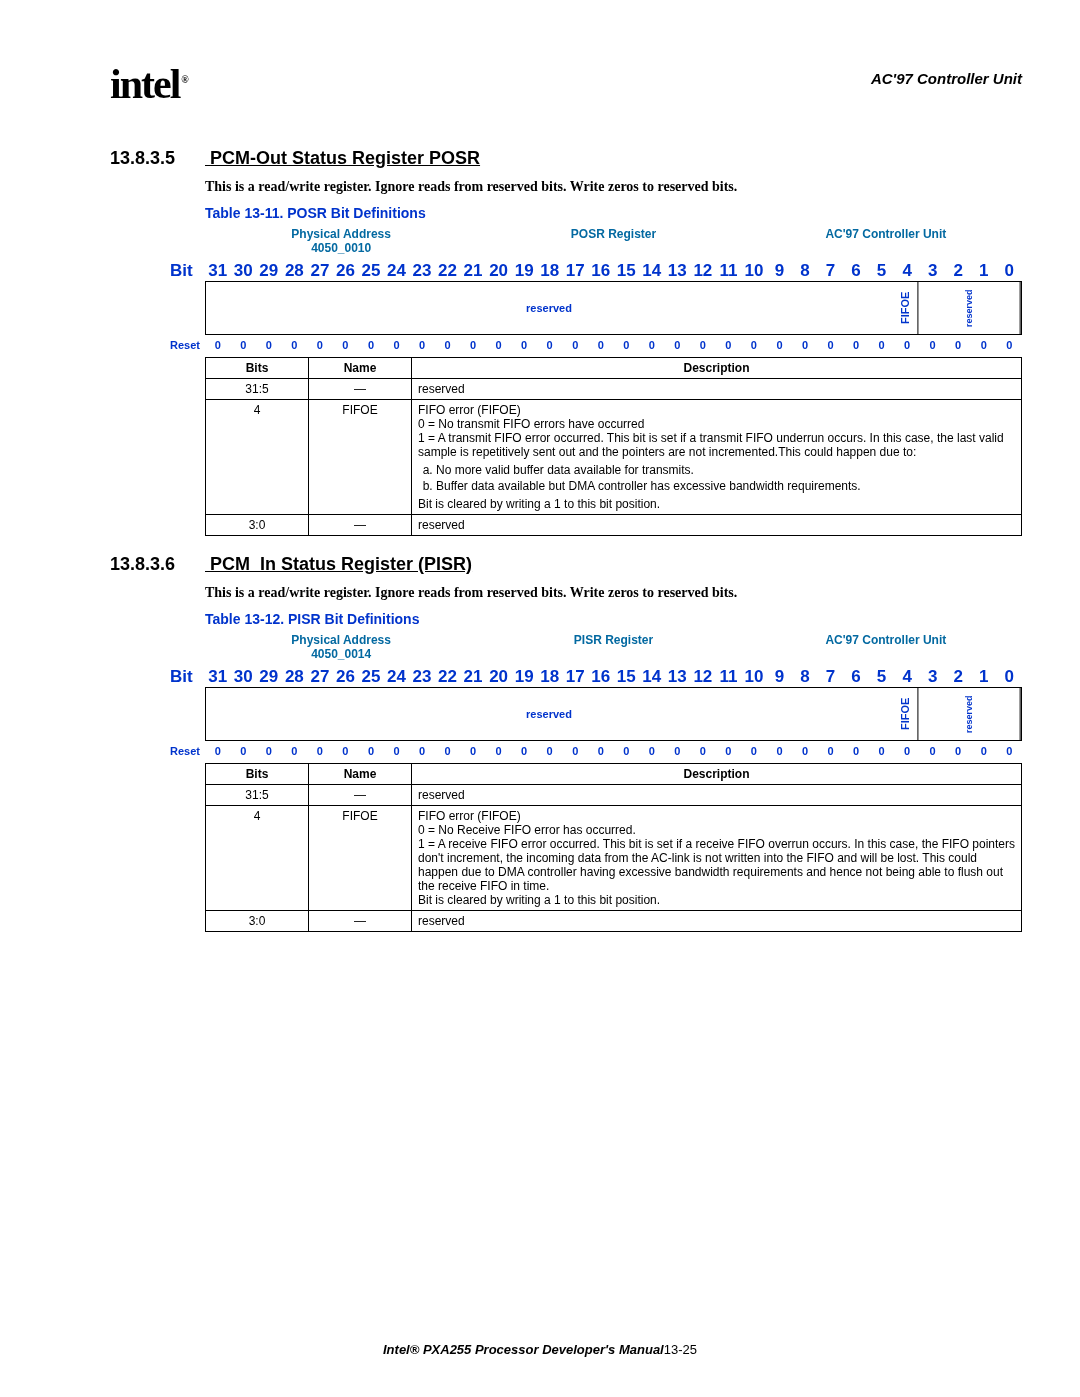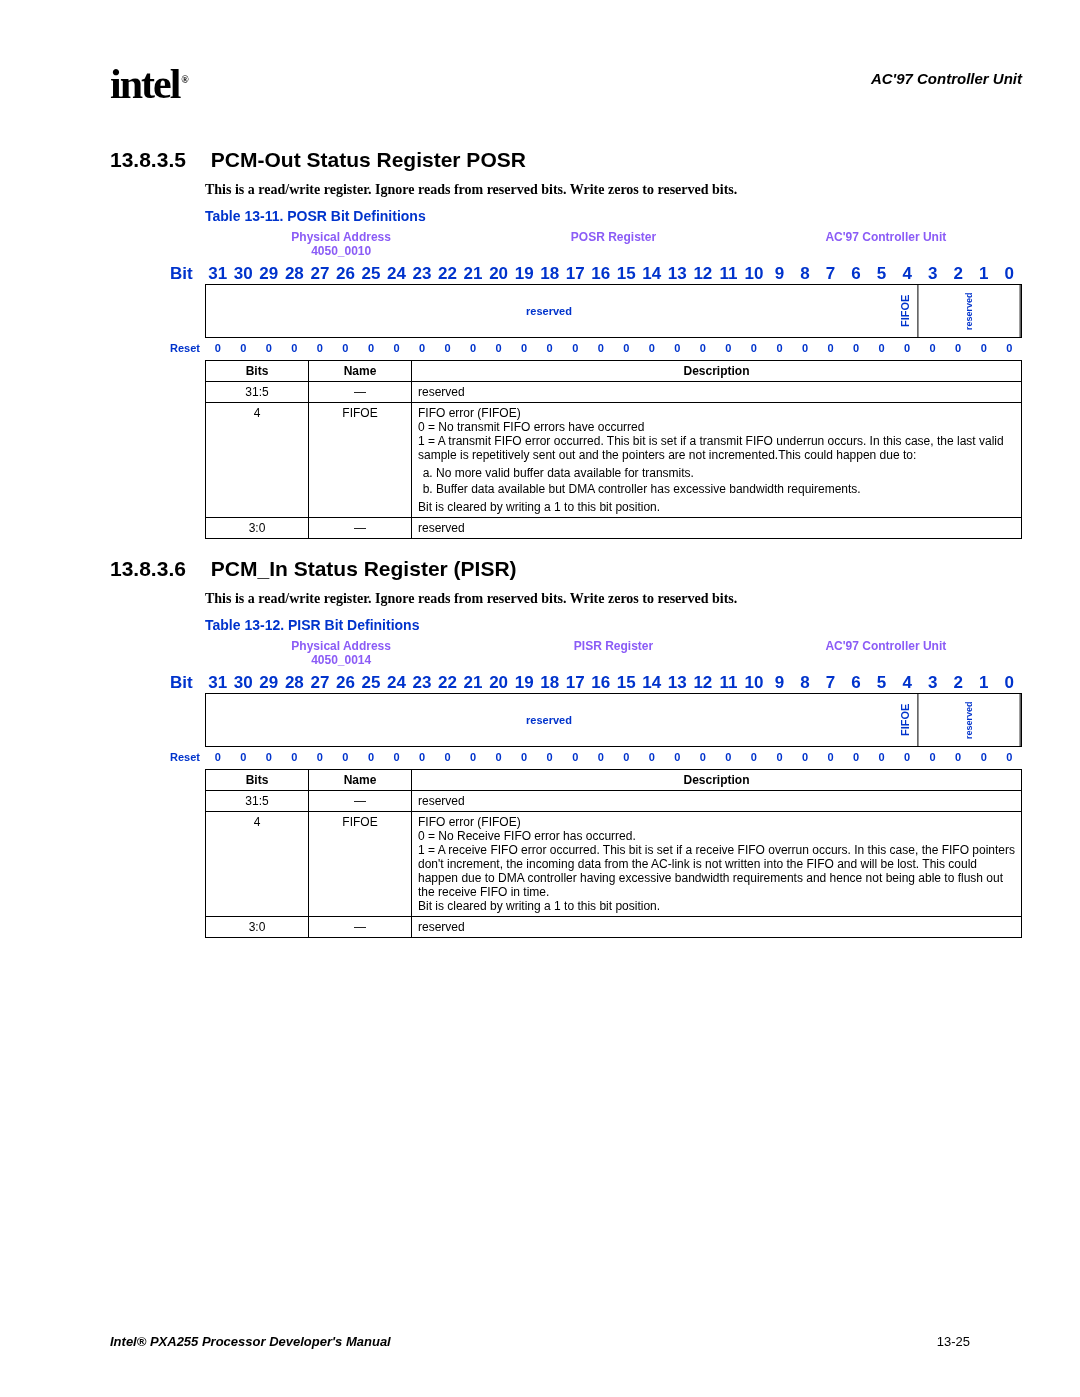--- a/index.html
+++ b/index.html
@@ -36,22 +36,23 @@
     margin-left: 2px;
   }
   .chapter-title {
     font-style: italic;
     font-weight: bold;
     font-size: 15px;
     margin-top: 10px;
   }
   .section-heading {
     font-weight: bold;
-    font-size: 21px;
+    font-size: 18px;
     margin: 18px 0 10px 0;
+    text-decoration: underline;
   }
   .section-no {
     display: inline-block;
     width: 95px;
   }
   .body-text {
     margin-left: 95px;
     font-family: "Times New Roman", serif;
     font-size: 14px;
     font-weight: bold;
@@ -60,21 +61,21 @@
   .table-caption {
     font-weight: bold;
     color: #0033cc;
     font-size: 14px;
     margin: 8px 0 6px 95px;
   }
   .reg-header {
     display: flex;
     justify-content: space-between;
     font-weight: bold;
-    color: #8b5cf6;
+    color: #0369a1;
     font-size: 12px;
     margin: 0 0 6px 95px;
   }
   .reg-header .col {
     text-align: center;
     flex: 1;
   }
   .bit-row {
     display: flex;
     align-items: center;
@@ -166,25 +167,25 @@
   .def-table .desc-list {
     margin: 4px 0 4px 18px;
     padding: 0;
   }
   .def-table .desc-list li {
     margin-bottom: 2px;
     font-size: 12px;
   }
   .footer {
     position: absolute;
-    bottom: 48px;
+    bottom: 40px;
     left: 110px;
     right: 110px;
     display: flex;
-    justify-content: space-between;
+    justify-content: center;
     font-size: 13px;
   }
   .footer-left {
     font-style: italic;
     font-weight: bold;
   }
 </style>
 </head>
 <body>
 

